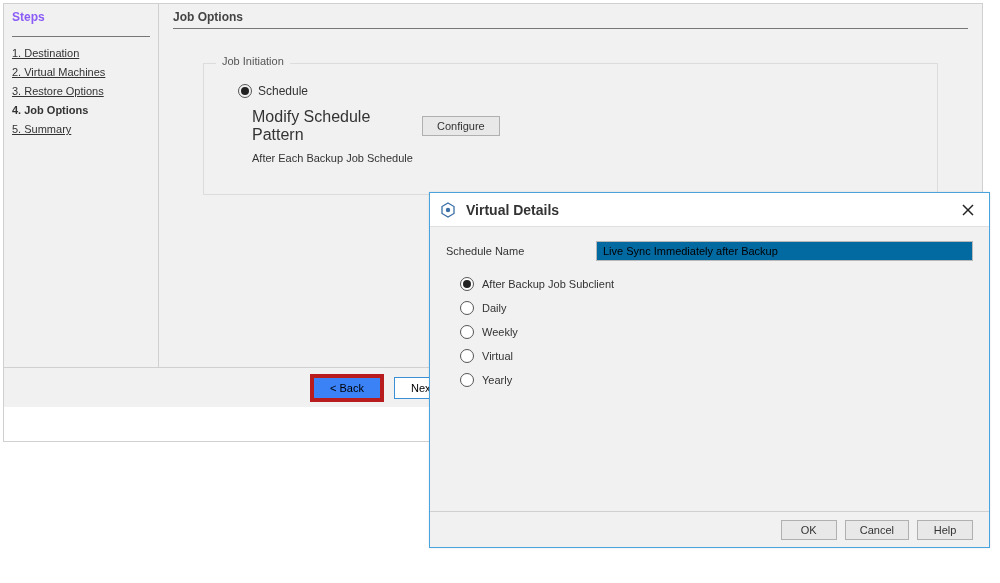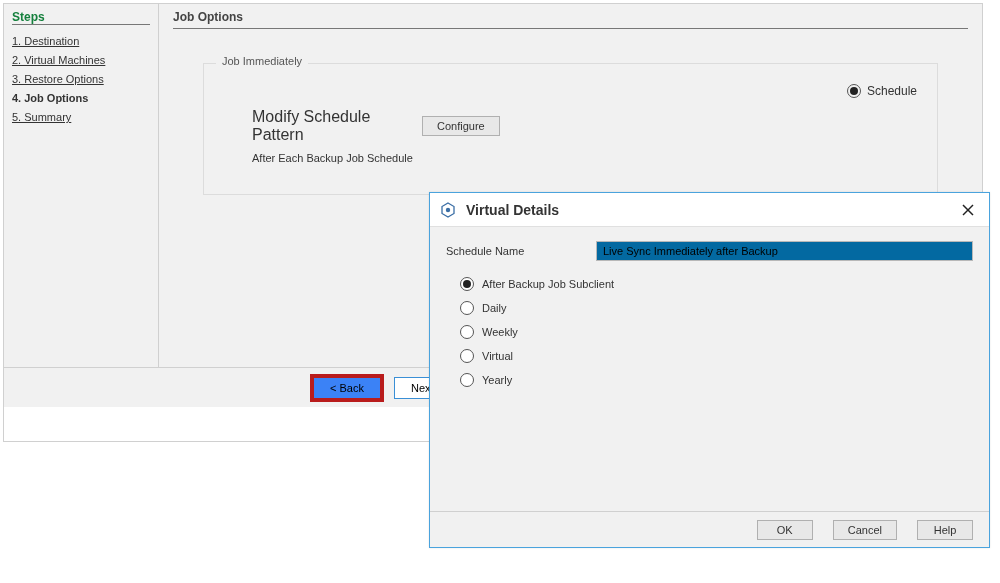--- a/index.html
+++ b/index.html
@@ -59,22 +59,22 @@
       background: #f1f1f1;
     }
     .steps-panel {
       width: 155px;
       border-right: 1px solid #d0d0d0;
       padding: 6px 8px;
     }
     .steps-header {
       font-weight: bold;
       font-size: 12px;
-      color: #15803d;
-      margin-bottom: 0;
+      color: #8b5cf6;
+      margin-bottom: 12px;
     }
     .steps-divider {
       border: none;
       border-top: 1px solid #777;
       margin-bottom: 10px;
     }
     .steps-list .step-item {
       font-size: 11px;
       color: #333;
       text-decoration: underline;
@@ -113,21 +113,20 @@
       background: #f1f1f1;
       padding: 0 6px;
       font-size: 11px;
       color: #555;
     }
     .radio-row {
       display: flex;
       align-items: center;
       margin: 8px 0 10px 14px;
       font-size: 12px;
-      justify-content: flex-end;
     }
     .radio-row .radio-dot {
       width: 14px;
       height: 14px;
       border: 1px solid #555;
       border-radius: 50%;
       margin-right: 6px;
       display: inline-flex;
       align-items: center;
       justify-content: center;
@@ -278,21 +277,21 @@
       border-radius: 50%;
     }
     .dlg-footer {
       height: 36px;
       border-top: 1px solid #d0d0d0;
       background: #f1f1f1;
       display: flex;
       align-items: center;
       justify-content: flex-end;
       padding: 0 16px;
-      gap: 20px;
+      gap: 8px;
     }
     .dlg-footer .btn {
       min-width: 56px;
       text-align: center;
     }
   </style>
 </head>
 <body>
 
 <div class="main-window">
@@ -308,21 +307,21 @@
         <div class="step-item current">4. Job Options</div>
         <div class="step-item">5. Summary</div>
       </div>
     </div>
 
     <div class="content-panel">
       <div class="content-header">Job Options</div>
       <hr class="content-divider">
 
       <div class="job-init-box">
-        <span class="group-label">Job Immediately</span>
+        <span class="group-label">Job Initiation</span>
         <div class="radio-row">
           <span class="radio-dot selected"></span>
           <span>Schedule</span>
         </div>
         <div class="schedule-config-row">
           <span class="lbl">Modify Schedule Pattern</span>
           <button class="btn">Configure</button>
         </div>
         <div class="after-backup-text">After Each Backup Job Schedule</div>
       </div>

